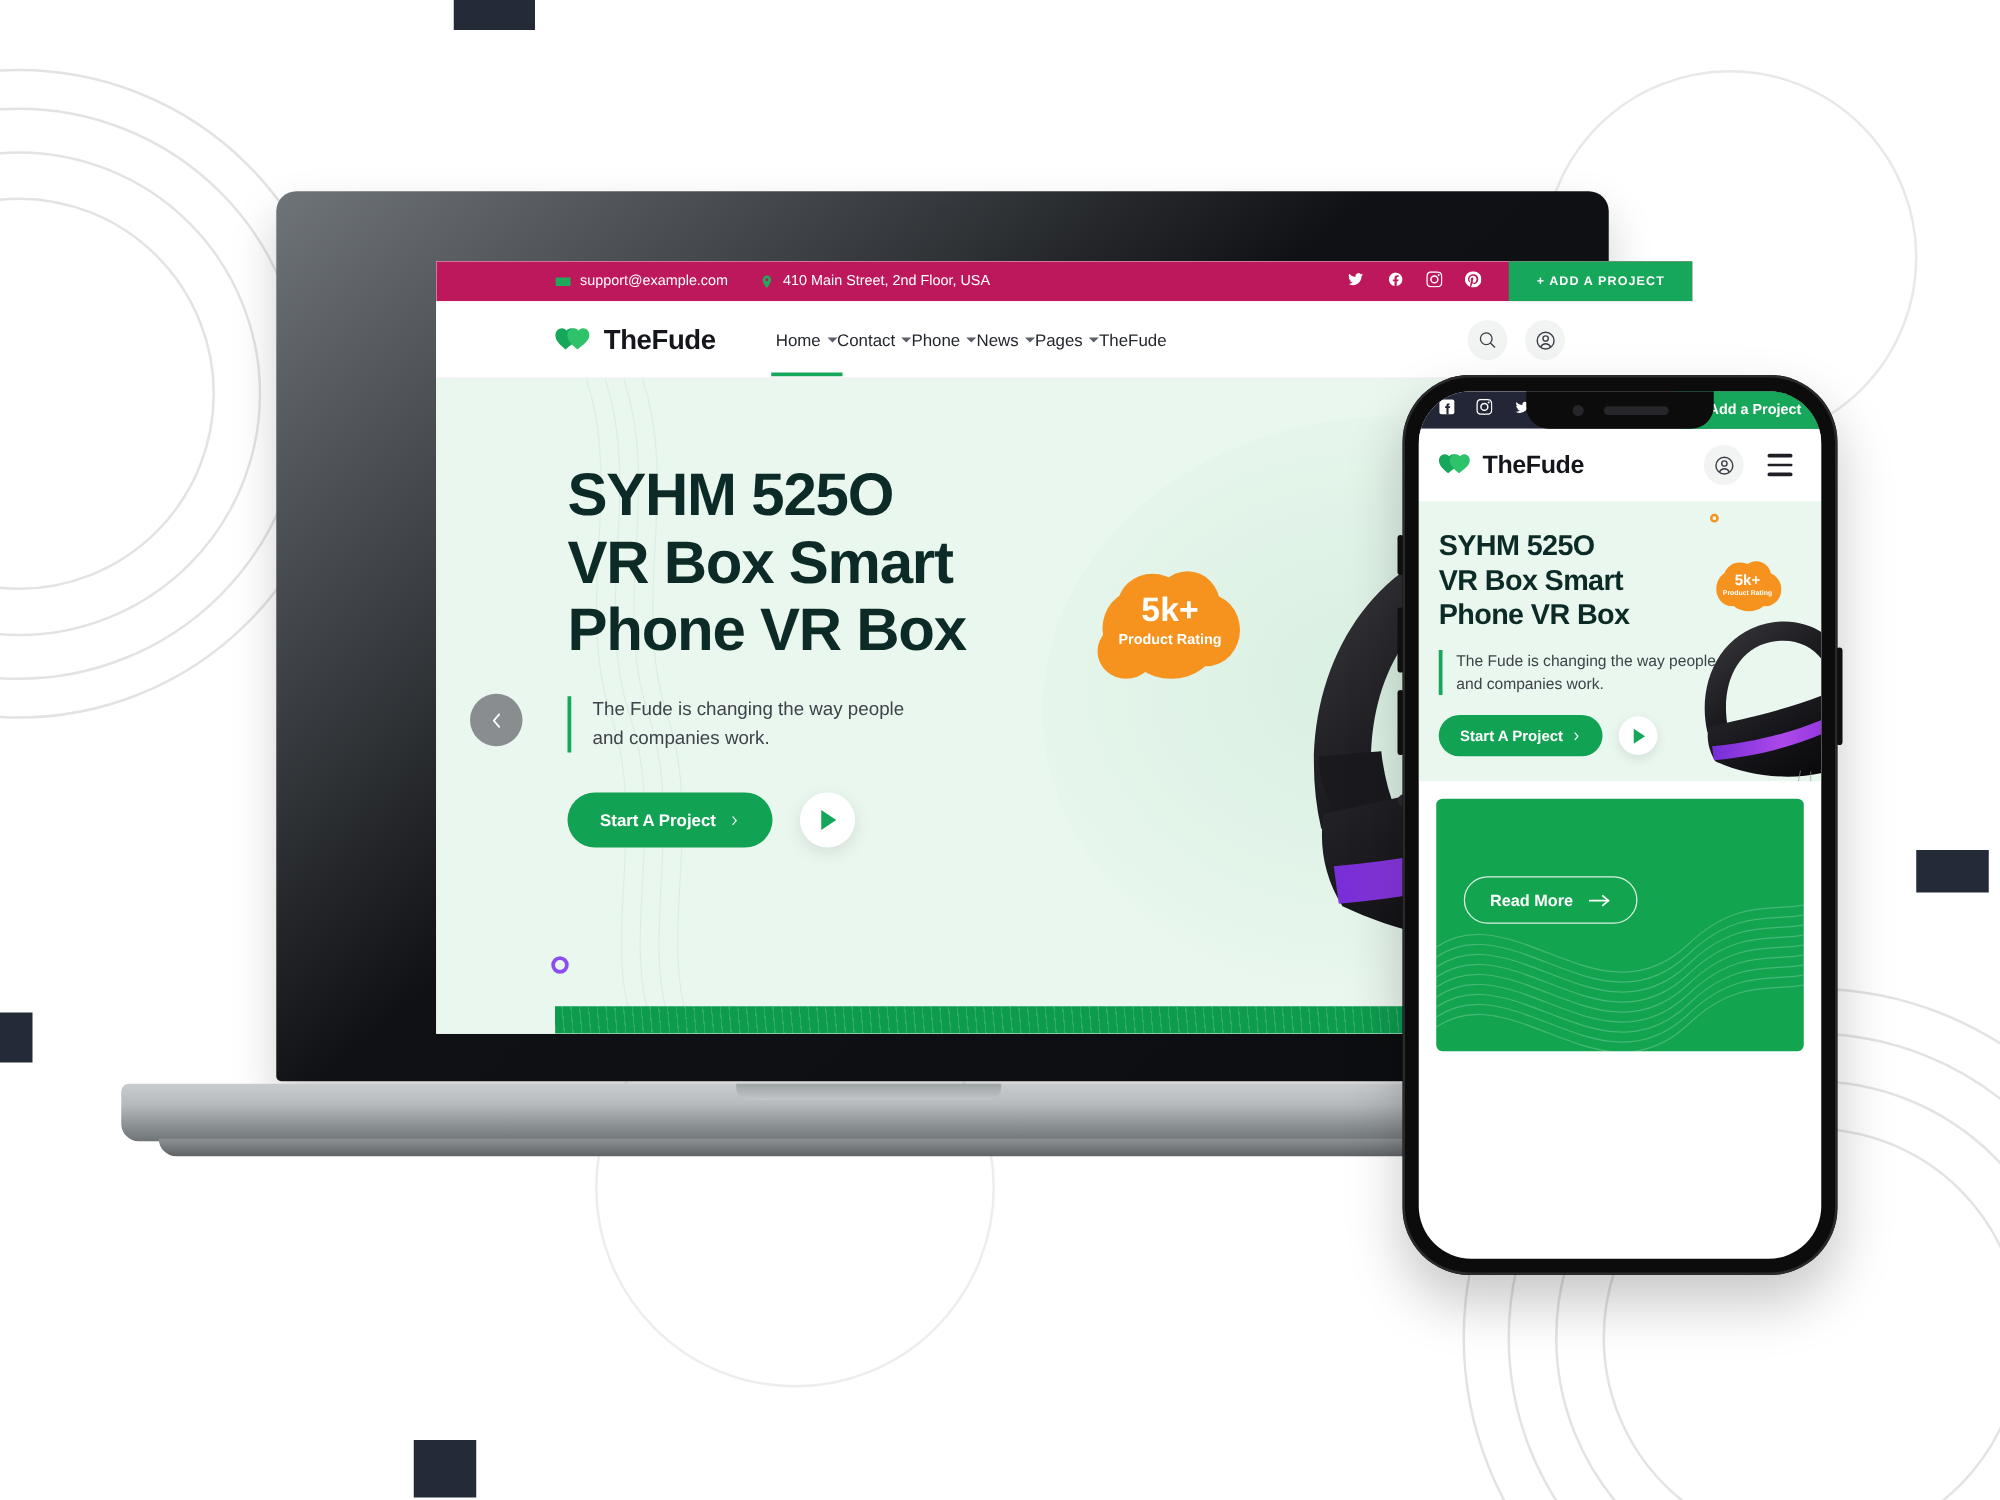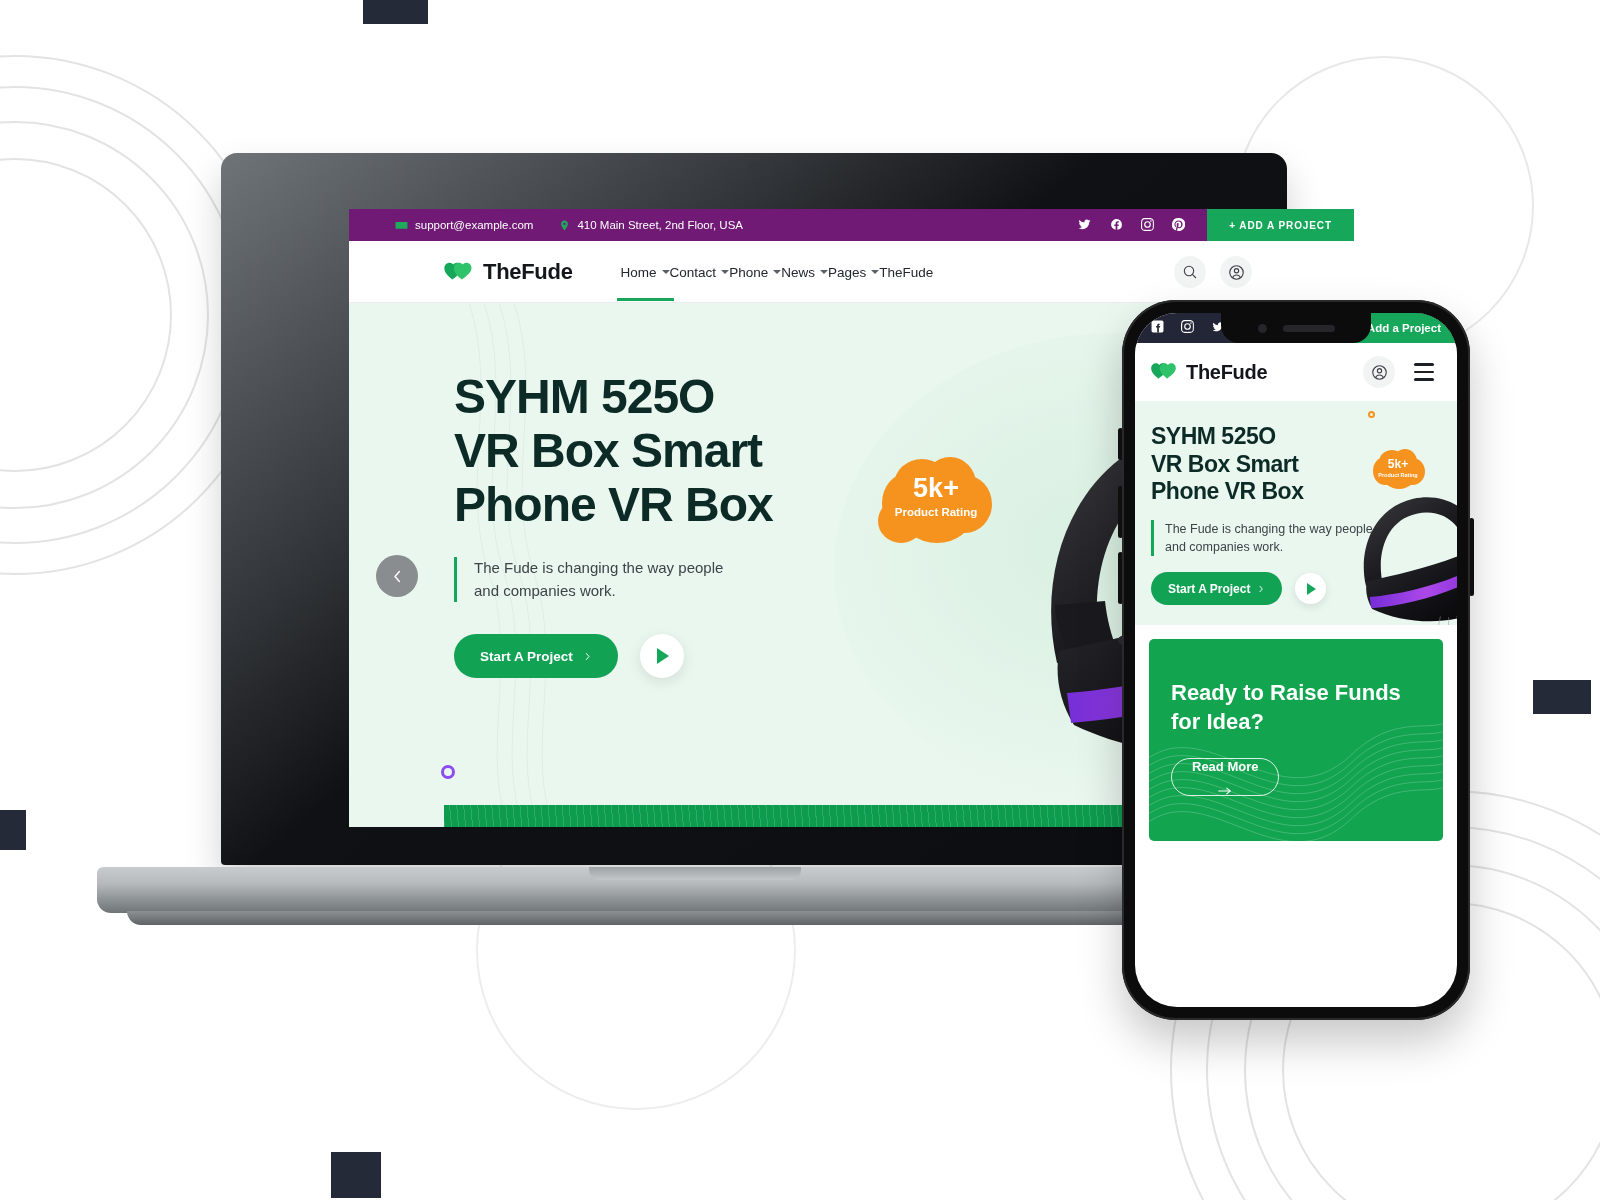--- a/index.html
+++ b/index.html
@@ -59,22 +59,22 @@
     content:""; position:absolute; left:50%; top:0; transform:translateX(-50%);
     width:212px; height:13px; background:linear-gradient(180deg,#9ea3a6,#c2c6c9);
     border-radius:0 0 10px 10px;
   }
   .laptop-foot{ position:absolute; left:30px; bottom:-12px; width:1136px; height:14px;
      background:linear-gradient(180deg,#8d9194,#5f6366); border-radius:0 0 18px 18px; }
 
   
   .site { width:1005px; height:618px; position:relative; background:#fff; }
   .topbar {
-    height:32px; background:#701a75; display:flex; align-items:center;
-    padding-left:46px; color:#ffffff; font-size:11.5px;
+    height:32px; background:#be185d; display:flex; align-items:center;
+    padding-left:95px; color:#ffffff; font-size:11.5px;
   }
   .tb-item { display:flex; align-items:center; gap:7px; margin-right:26px; white-space:nowrap; }
   .tb-ico { color:#1fa95a; display:inline-flex; }
   .tb-spacer { flex:1; }
   .tb-social { display:flex; align-items:center; gap:18px; margin-right:22px; }
   .tb-social svg { fill:#ffffff; }
   .tb-cta {
     background:#17a75a; color:#fff; height:32px; display:flex; align-items:center;
     padding:0 22px; font-size:10px; font-weight:bold; letter-spacing:.9px; white-space:nowrap;
   }
@@ -177,21 +177,21 @@
   .p-vr{ position:absolute; right:-40px; top:62px; width:175px; height:175px; z-index:2; }
   .p-badge{ position:absolute; right:32px; top:48px; width:54px; height:42px; color:#fff; text-align:center; z-index:4; }
   .p-badge .sh{ position:absolute; background:#f6931e; border-radius:50%; }
   .p-badge .n{ position:relative; z-index:2; padding-top:9px; font-size:12px; font-weight:bold; line-height:1; }
   .p-badge .l{ position:relative; z-index:2; font-size:5.5px; font-weight:bold; margin-top:2px; }
   .p-dot{ position:absolute; right:82px; top:10px; width:7px;height:7px;border-radius:50%;border:2px solid #f6931e; z-index:4;}
 
   .p-card{ margin:14px 14px 0 14px; height:202px; border-radius:5px; background:#12a44f; position:relative; overflow:hidden; padding:40px 22px 0 22px; }
   .p-card-title{ font-size:22px; line-height:1.3; font-weight:bold; color:#fff; position:relative; z-index:3; }
   .p-read{ margin-top:22px; display:inline-flex; align-items:center; gap:13px; border:1.6px solid rgba(255,255,255,.85);
-     border-radius:22px; height:38px; padding:0 20px; color:#fff; font-size:13px; font-weight:bold; position:relative; z-index:3;flex-direction:column; }
+     border-radius:22px; height:38px; padding:0 20px; color:#fff; font-size:13px; font-weight:bold; position:relative; z-index:3; }
 
   .p-sec{ padding:36px 16px 0 16px; position:relative; }
   .p-ghost{ position:absolute; left:18px; top:14px; font-family:"DejaVu Serif", serif; font-style:italic;
      font-size:38px; color:#eef3ef; letter-spacing:1px; }
   .p-eyebrow{ color:#17a75a; font-size:12.5px; font-weight:bold; letter-spacing:.9px; position:relative; z-index:2; }
   .p-heading{ margin-top:7px; font-size:22px; font-weight:bold; color:#1d1f25; letter-spacing:-.4px; position:relative; z-index:2; }
 </style>
 </head>
 <body>
 
@@ -549,24 +549,20 @@
               <path d="M-10 158 C60 98 140 218 220 148 C270 104 310 128 330 112"></path>
               <path d="M-10 166 C60 106 140 226 220 156 C270 112 310 136 330 120"></path>
               <path d="M-10 174 C60 114 140 234 220 164 C270 120 310 144 330 128"></path>
               <path d="M-10 182 C60 122 140 242 220 172 C270 128 310 152 330 136"></path>
               <path d="M-10 190 C60 130 140 250 220 180 C270 136 310 160 330 144"></path>
               <path d="M-10 142 C60 82 140 202 220 132 C270 88 310 112 330 96"></path>
               <path d="M-10 134 C60 74 140 194 220 124 C270 80 310 104 330 88"></path>
               <path d="M-10 126 C60 66 140 186 220 116 C270 72 310 96 330 80"></path>
             </g>
           </svg>
-          <div class="p-card-title">
-            <div>Ready to Raise Funds</div>
-            <div>for Idea?</div>
-          </div>
           <div class="p-read">
             <span>Read More</span>
             <svg width="18" height="11" viewBox="0 0 24 14" fill="none" stroke="#fff" stroke-width="1.9" stroke-linecap="round" stroke-linejoin="round">
                 <line x1="1" y1="7" x2="21" y2="7"></line>
                 <polyline points="15,2 21,7 15,12"></polyline>
               </svg>
           </div>
         </div>
 
 

